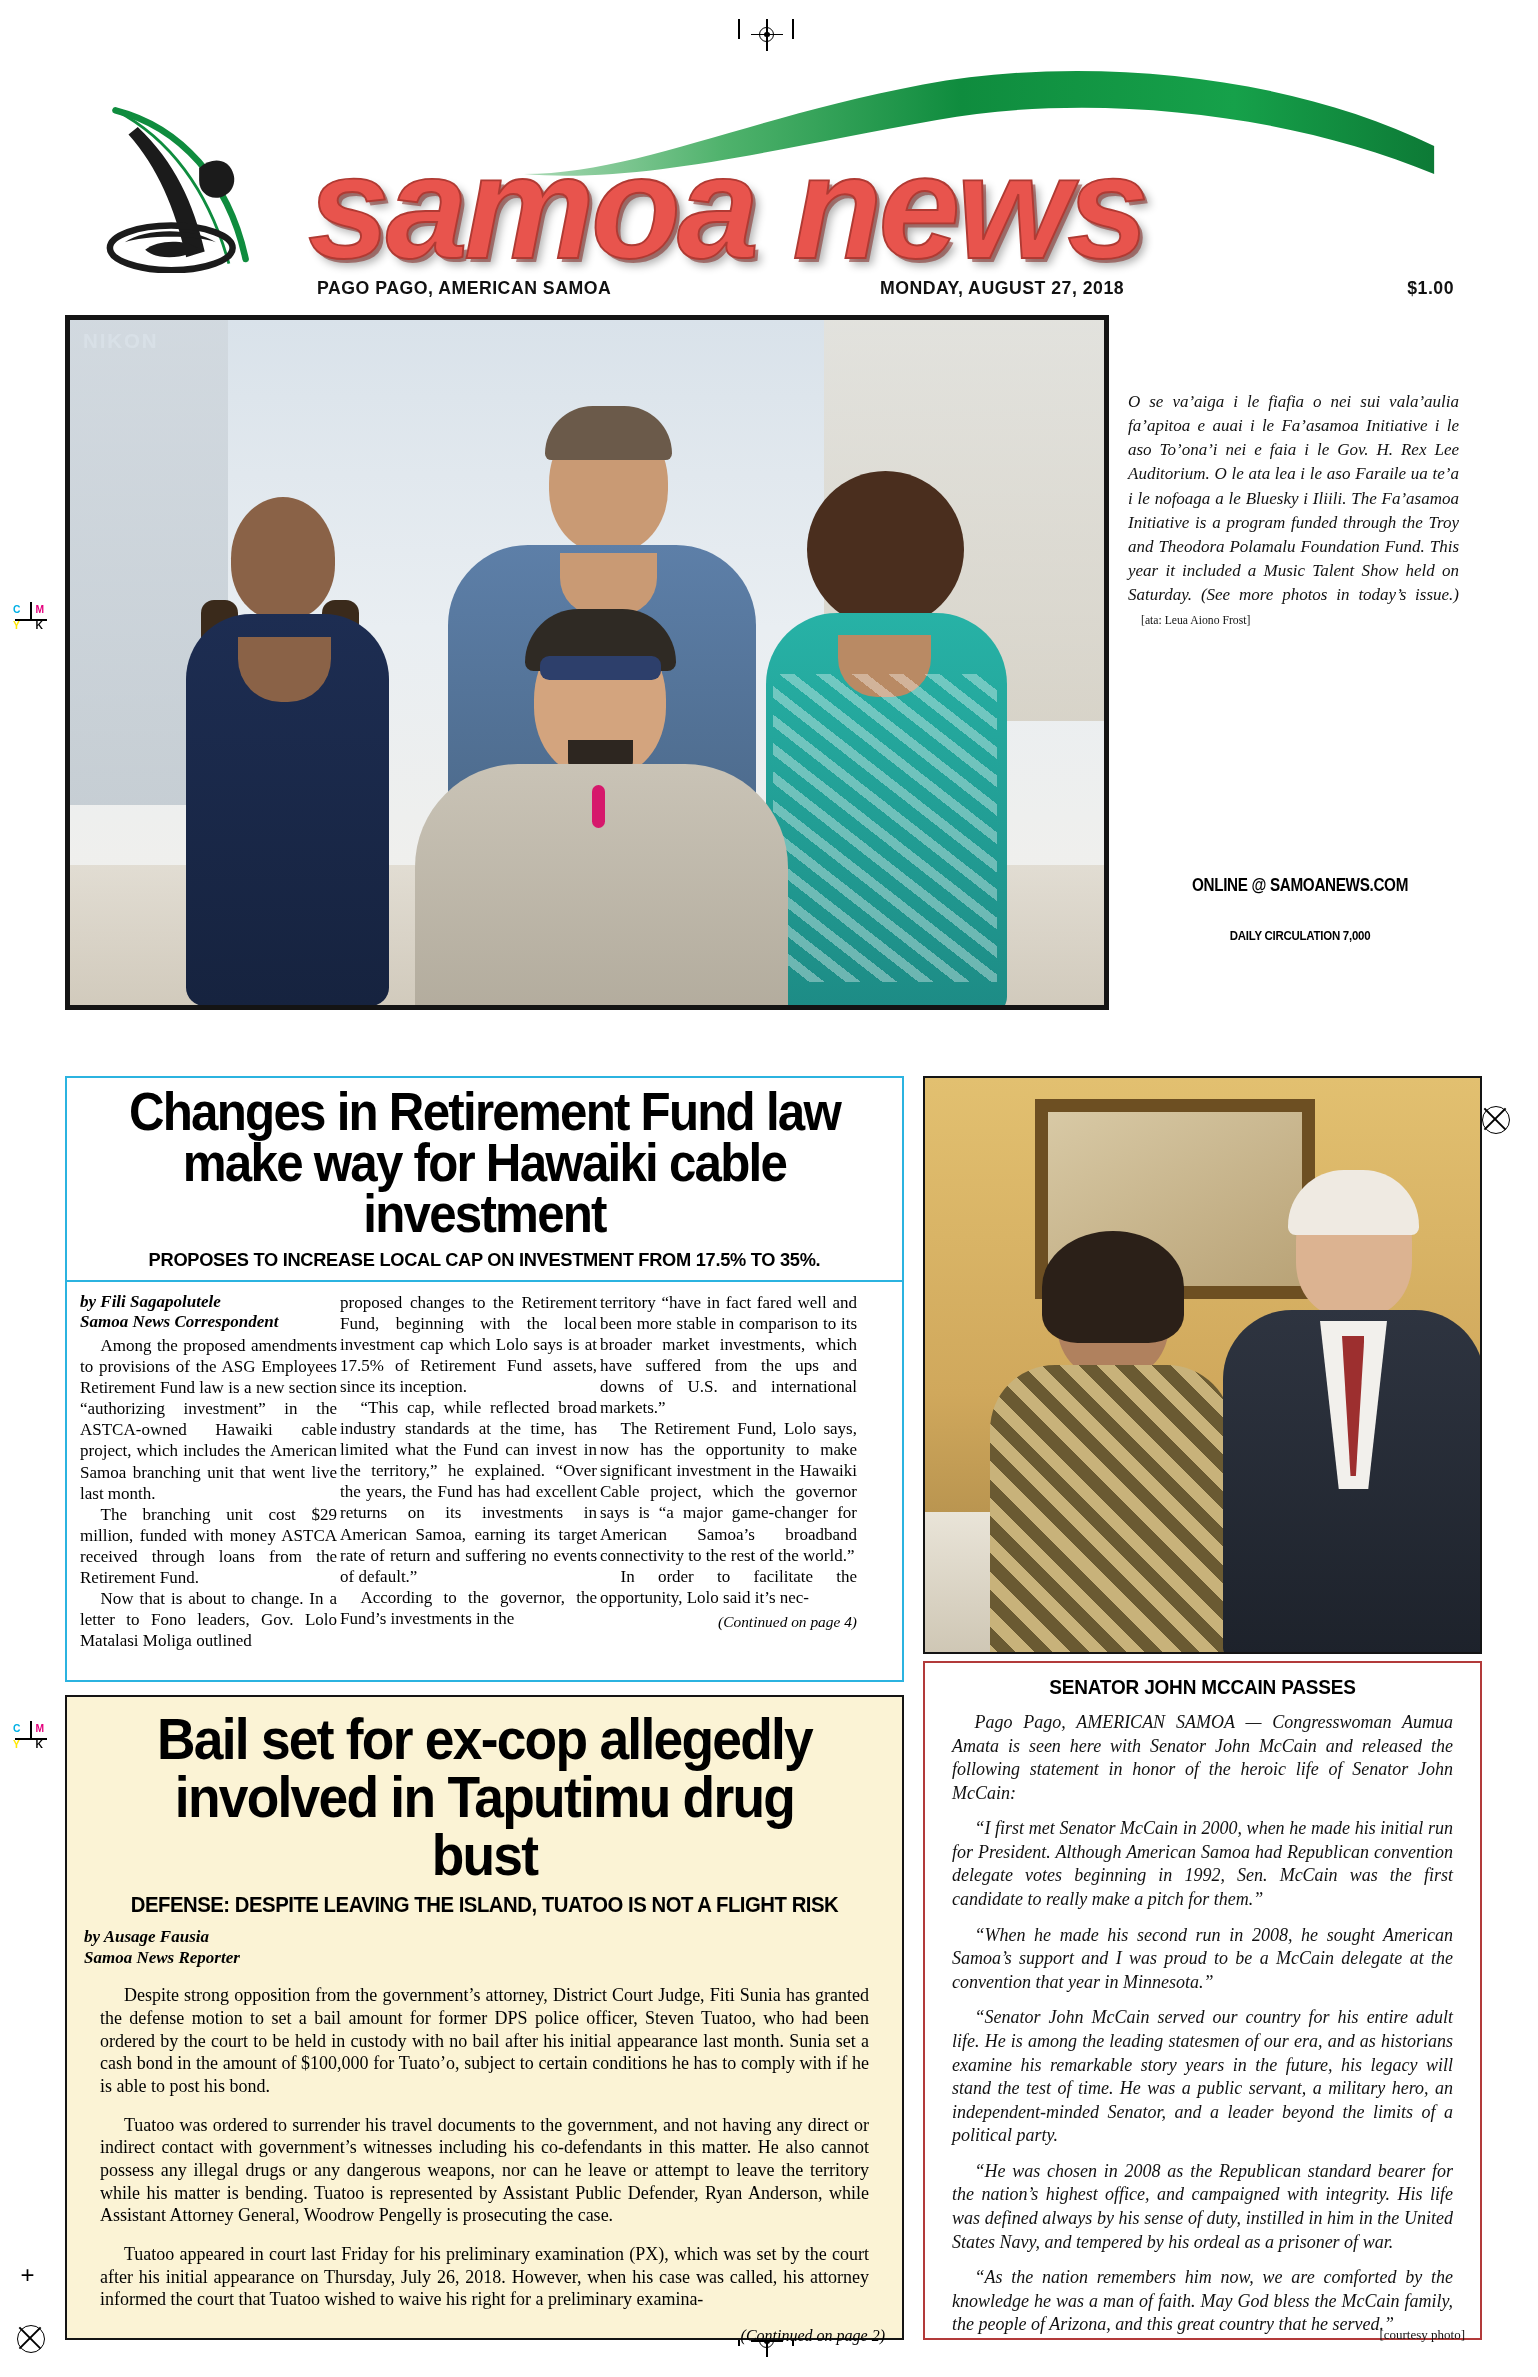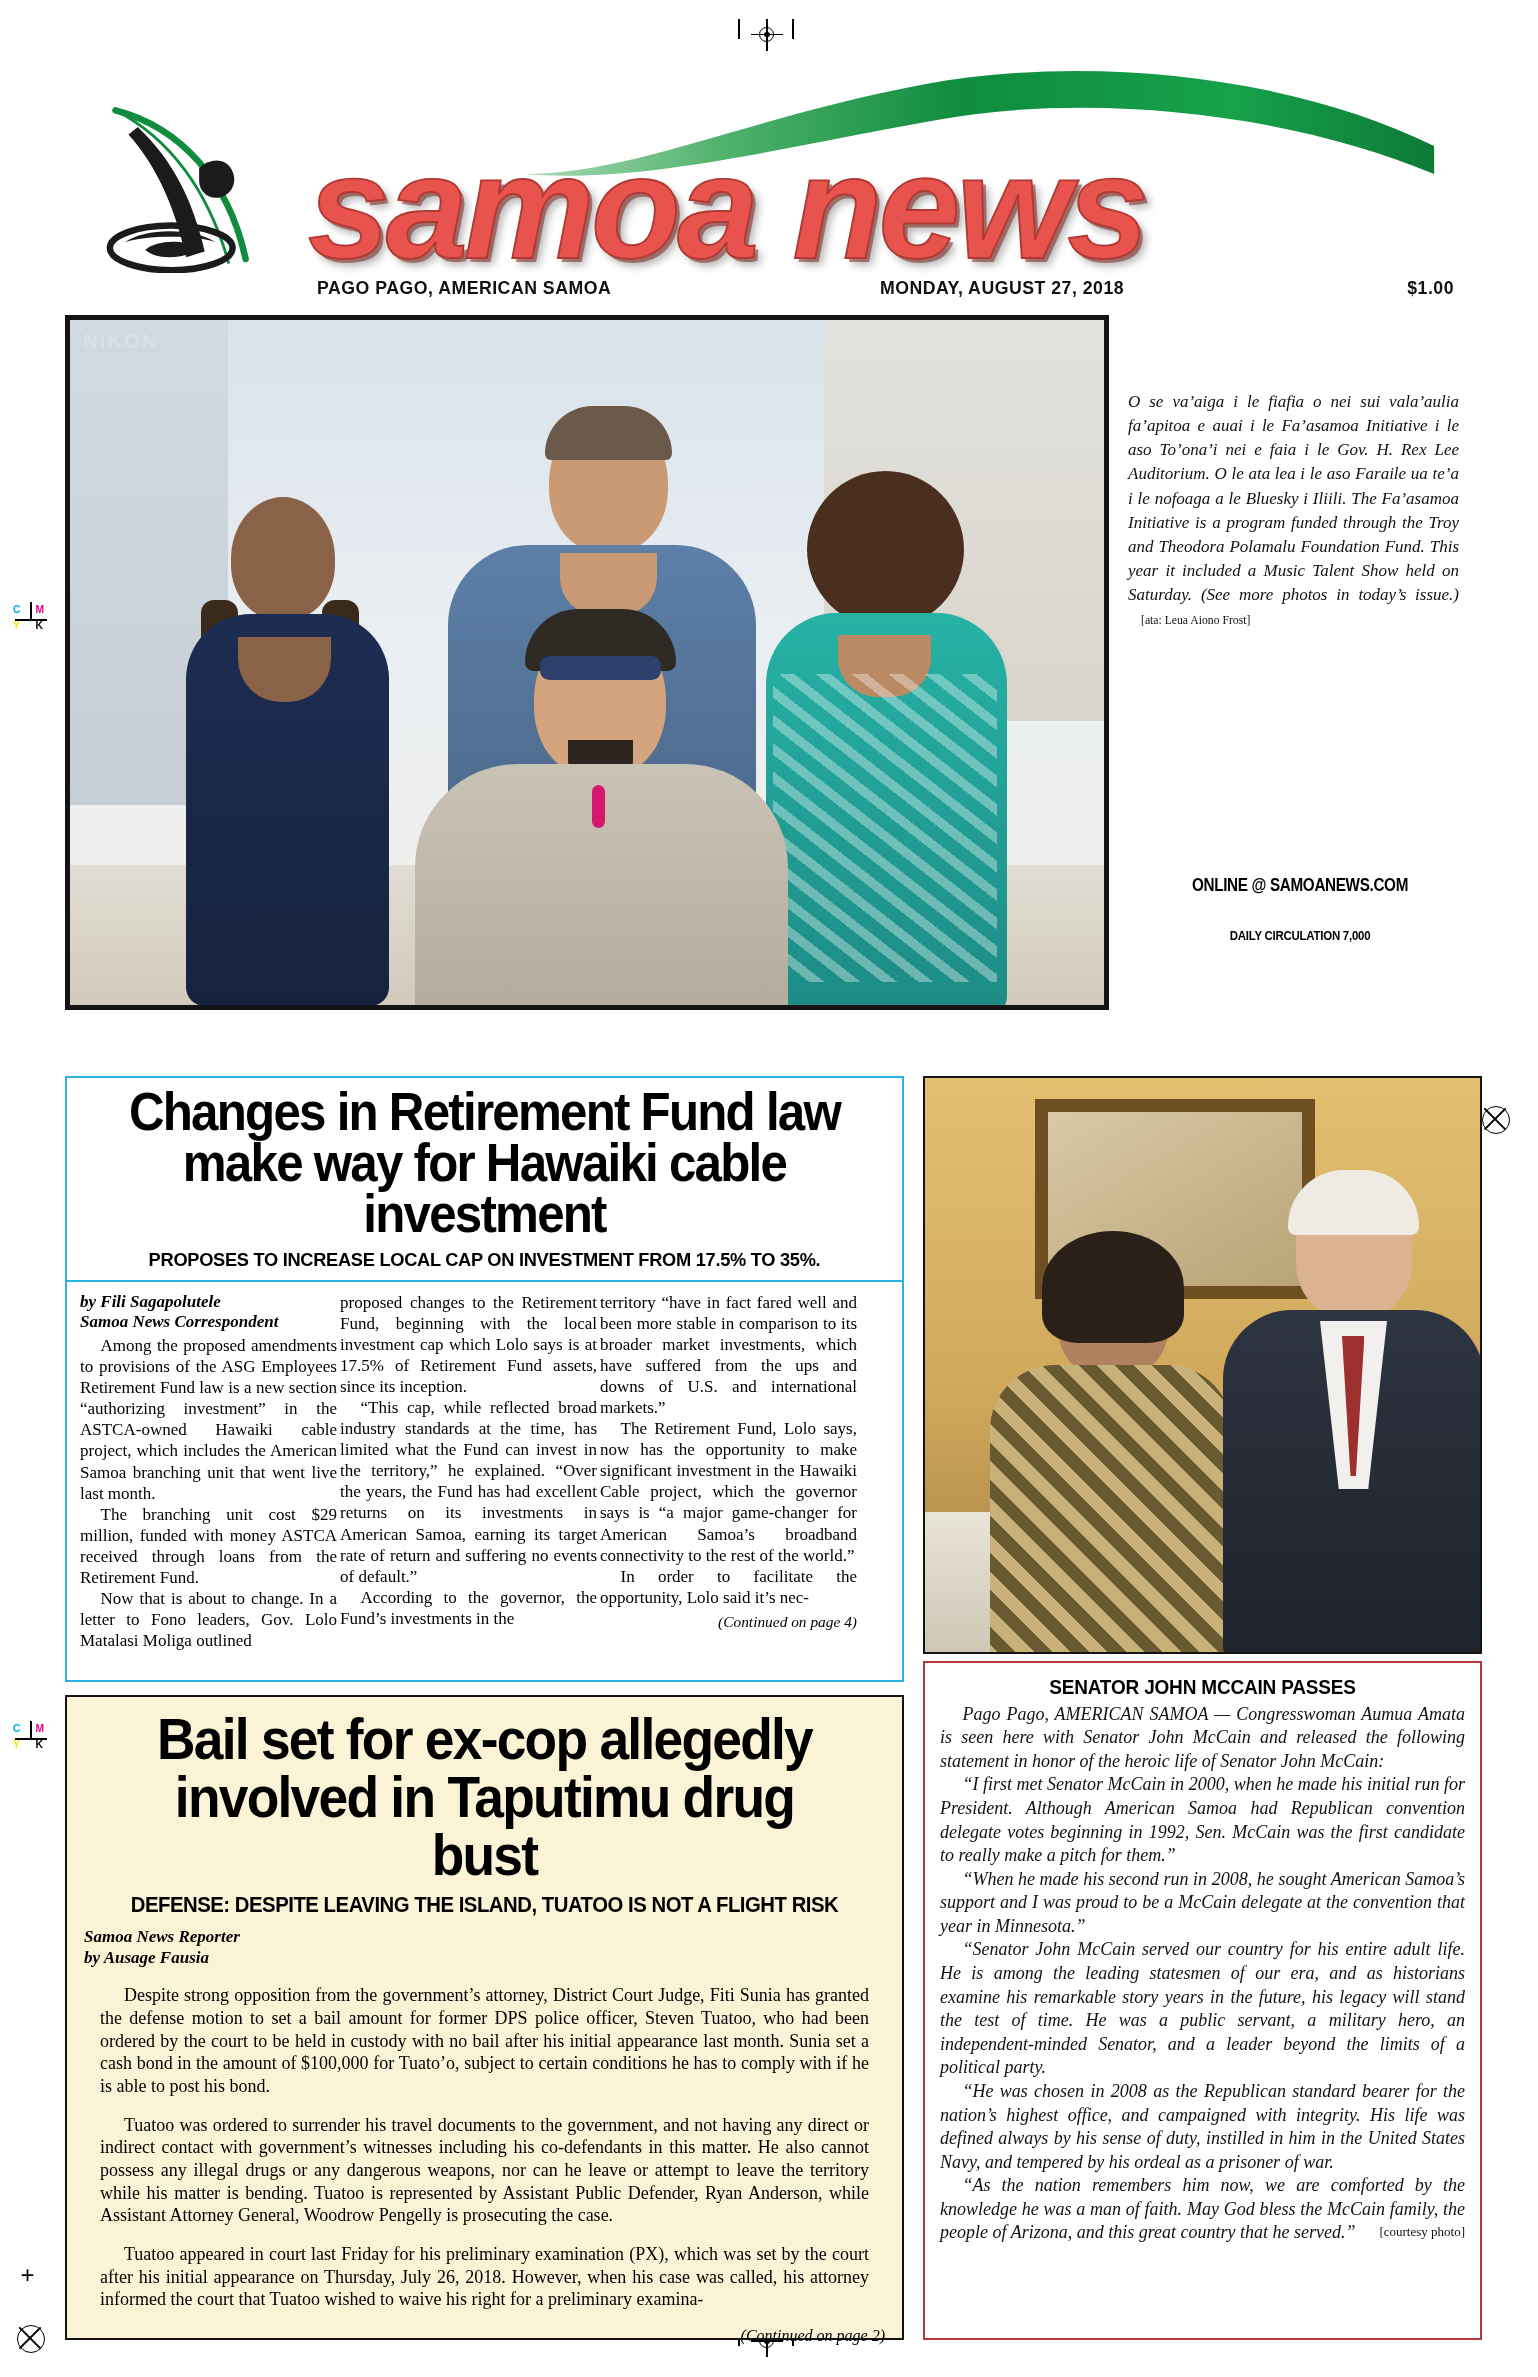--- a/index.html
+++ b/index.html
@@ -149,21 +149,21 @@
              background:linear-gradient(180deg,#e9e4d8,#cfc7b5); }
   .mp-fig { position:absolute; border-radius:44% 44% 40% 40%; }
 
   
   .mccain-box { position:absolute; left:923px; top:1661px; width:559px; height:679px;
                 border:2.8px solid #b23a3a; background:#fff; padding:13px 15px; }
   .mccain-title { text-align:center; font-family:"Liberation Sans", sans-serif;
                   font-weight:700; font-size:19.6px; letter-spacing:-0.2px; color:#000;
                   margin-bottom:3.7px; transform:scaleX(.97); }
   .mccain-body { font-style:italic; font-size:18px; line-height:1.31; text-align:justify; color:#111; }
-  .mccain-body p { margin:0; text-indent:22.4px; }
+  .mccain-body p { margin:12px; text-indent:22.4px; }
   .mccain-credit { font-style:normal; font-size:13px; float:right; margin-top:-22.4px; }
 
   
   .bail-box { position:absolute; left:65px; top:1695px; width:839px; height:645px;
               border:2.8px solid #141414; background:#fbf3d5; padding:13px 17px 9.3px 17px; }
   .bail-head { font-family:"Liberation Sans", sans-serif; font-weight:700;
                font-size:58px; line-height:1.0; letter-spacing:-1.9px;
                text-align:center; color:#000; transform:scaleX(.92);
                transform-origin:center top; }
   .bail-sub { margin-top:9.3px; text-align:center;
@@ -372,22 +372,22 @@
     <p>“He was chosen in 2008 as the Republican standard bearer for the nation’s highest office, and campaigned with integrity. His life was defined always by his sense of duty, instilled in him in the United States Navy, and tempered by his ordeal as a prisoner of war.</p>
     <p>“As the nation remembers him now, we are comforted by the knowledge he was a man of faith. May God bless the McCain family, the people of Arizona, and this great country that he served.”</p>
     <div class="mccain-credit">[courtesy photo]</div>
   </div>
 </div>
 
 <div class="bail-box">
   <div class="bail-head">Bail set for ex-cop allegedly involved in Taputimu drug bust</div>
   <div class="bail-sub">DEFENSE: DESPITE LEAVING THE ISLAND, TUATOO IS NOT A FLIGHT RISK</div>
   <div class="bail-byline">
+    <div>by Ausage Fausia</div>
     <div>Samoa News Reporter</div>
-    <div>by Ausage Fausia</div>
   </div>
   <div class="bail-body">
     <p>Despite strong opposition from the government’s attorney, District Court Judge, Fiti Sunia has granted the defense motion to set a bail amount for former DPS police officer, Steven Tuatoo, who had been ordered by the court to be held in custody with no bail after his initial appearance last month. Sunia set a cash bond in the amount of $100,000 for Tuato’o, subject to certain conditions he has to comply with if he is able to post his bond.</p>
     <p>Tuatoo was ordered to surrender his travel documents to the government, and not having any direct or indirect contact with government’s witnesses including his co-defendants in this matter. He also cannot possess any illegal drugs or any dangerous weapons, nor can he leave or attempt to leave the territory while his matter is bending. Tuatoo is represented by Assistant Public Defender, Ryan Anderson, while Assistant Attorney General, Woodrow Pengelly is prosecuting the case.</p>
     <p>Tuatoo appeared in court last Friday for his preliminary examination (PX), which was set by the court after his initial appearance on Thursday, July 26, 2018. However, when his case was called, his attorney informed the court that Tuatoo wished to waive his right for a preliminary examina-</p>
   </div>
   <div class="bail-contd">(Continued on page 2)</div>
 </div>
 
 

